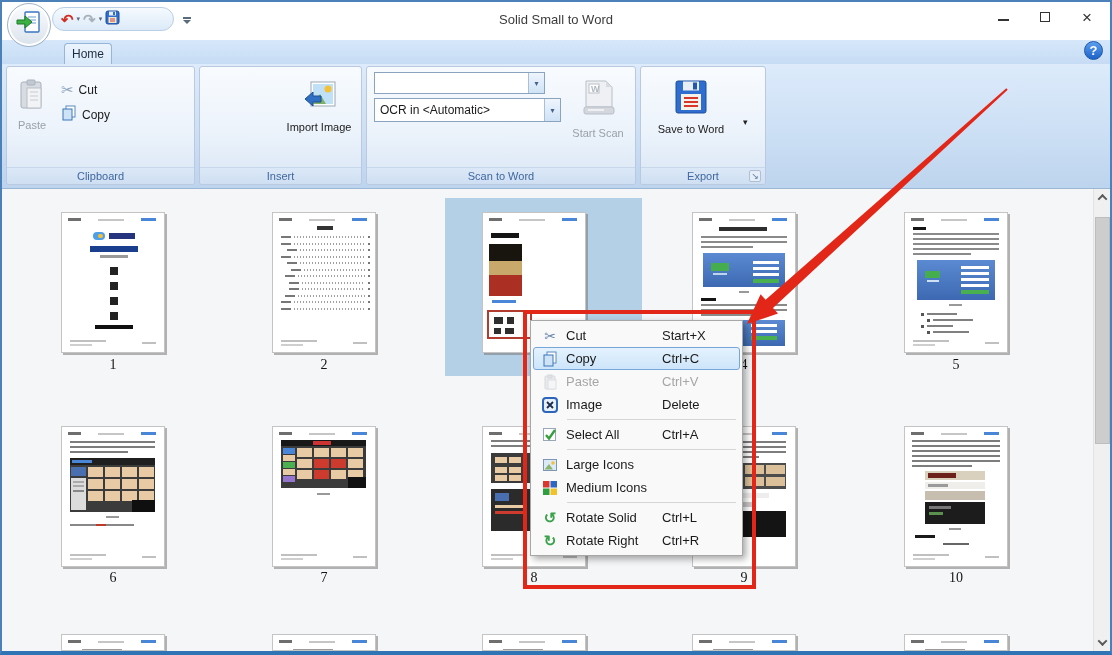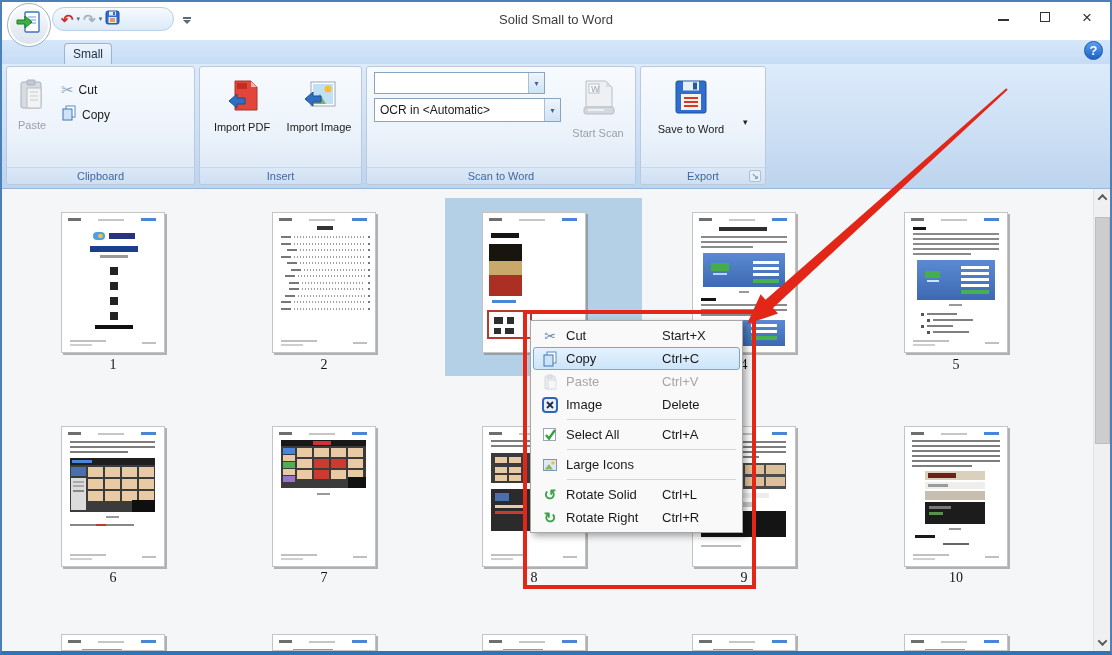--- a/index.html
+++ b/index.html
@@ -131,21 +131,21 @@
           <span class="max-glyph"></span>
         </div>
       <div class="win-btn">
           <span class="close-glyph">×</span>
         </div>
     </div>
   </div>
 
   <div class="tabrow"></div>
   <div class="tab-home">
-      <span>Small</span>
+      <span>Home</span>
     </div>
   <div class="help-btn">
       <span>?</span>
     </div>
 
   <div class="ribbon">
 
     <div class="rgroup" style="left:4px;width:189px;">
       <div class="bigbtn disabled" style="left:2px;top:2px;width:46px;">
         <span>
@@ -170,31 +170,20 @@
             <rect x="5" y="1" width="9" height="11" fill="#fff" stroke="#5a8ac0"></rect>
             <rect x="2" y="4" width="9" height="11" fill="#cfe3f7" stroke="#3a76b8"></rect>
           </svg>
         </span>
         <span>Copy</span>
       </div>
       <div class="rlabel">Clipboard</div>
     </div>
 
     <div class="rgroup" style="left:197px;width:163px;">
-      <div class="bigbtn" style="left:6px;top:2px;width:72px;">
-        <span>
-          <svg width="34" height="34" viewBox="0 0 34 34">
-            <polygon points="10,2 26,2 32,8 32,31 10,31" fill="#e2453a" stroke="#a8352c"></polygon>
-            <polygon points="26,2 26,8 32,8" fill="#f6b2ab"></polygon>
-            <rect x="12" y="4" width="10" height="6" fill="#c22d22"></rect>
-            <polygon points="4,22 12,15 12,19 20,19 20,25 12,25 12,29" fill="#2e6fc4" stroke="#1d4e92"></polygon>
-          </svg>
-        </span>
-        <span class="blabel">Import PDF</span>
-      </div>
       <div class="bigbtn" style="left:80px;top:2px;width:78px;justify-content:center;">
         <span>
           <svg width="34" height="34" viewBox="0 0 34 34">
             <rect x="9" y="3" width="24" height="24" fill="#fff" stroke="#9aa7b5"></rect>
             <rect x="11" y="5" width="20" height="20" fill="#bfe0f7"></rect>
             <circle cx="26" cy="10" r="3.5" fill="#f5c033"></circle>
             <polygon points="11,25 18,15 24,25" fill="#7fb069"></polygon>
             <polygon points="3,20 11,13 11,17 19,17 19,23 11,23 11,27" fill="#2e6fc4" stroke="#1d4e92"></polygon>
           </svg>
         </span>
@@ -642,20 +631,32 @@
         <span class="mi-ic">
           <svg width="16" height="16" viewBox="0 0 16 16">
             <rect x="1.5" y="2.5" width="13" height="11" fill="#dceaf8" stroke="#7d96b5"></rect>
             <circle cx="11" cy="6" r="1.8" fill="#f0c23a"></circle>
             <polygon points="2.5,12.5 7,7 11,12.5" fill="#8ab56f"></polygon>
           </svg>
         </span>
         <span class="mi-label">Large Icons</span>
         <span class="mi-short"></span>
       </div>
+      <div class="m-item">
+        <span class="mi-ic">
+          <svg width="16" height="16" viewBox="0 0 16 16">
+            <rect x="1" y="1" width="6.5" height="6.5" fill="#d8392c"></rect>
+            <rect x="8.5" y="1" width="6.5" height="6.5" fill="#2f66c4"></rect>
+            <rect x="1" y="8.5" width="6.5" height="6.5" fill="#2f9e3f"></rect>
+            <rect x="8.5" y="8.5" width="6.5" height="6.5" fill="#f2c12e"></rect>
+          </svg>
+        </span>
+        <span class="mi-label">Medium Icons</span>
+        <span class="mi-short"></span>
+      </div>
       <div class="m-sep"></div>
       <div class="m-item">
         <span class="mi-ic">
           <span style="font-size:15px;font-weight:bold;color:#3aa24a">↺</span>
         </span>
         <span class="mi-label">Rotate Solid</span>
         <span class="mi-short">Ctrl+L</span>
       </div>
       <div class="m-item">
         <span class="mi-ic">

